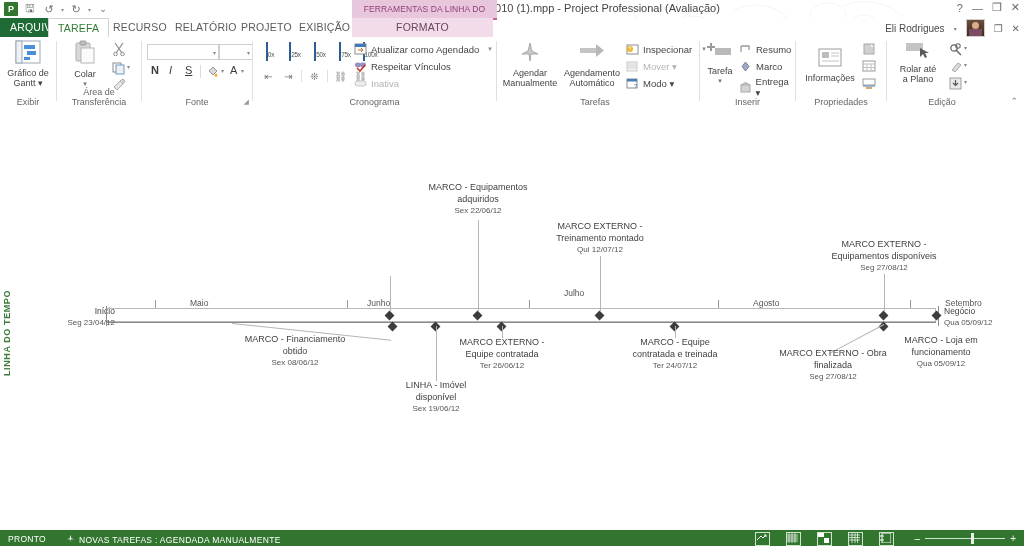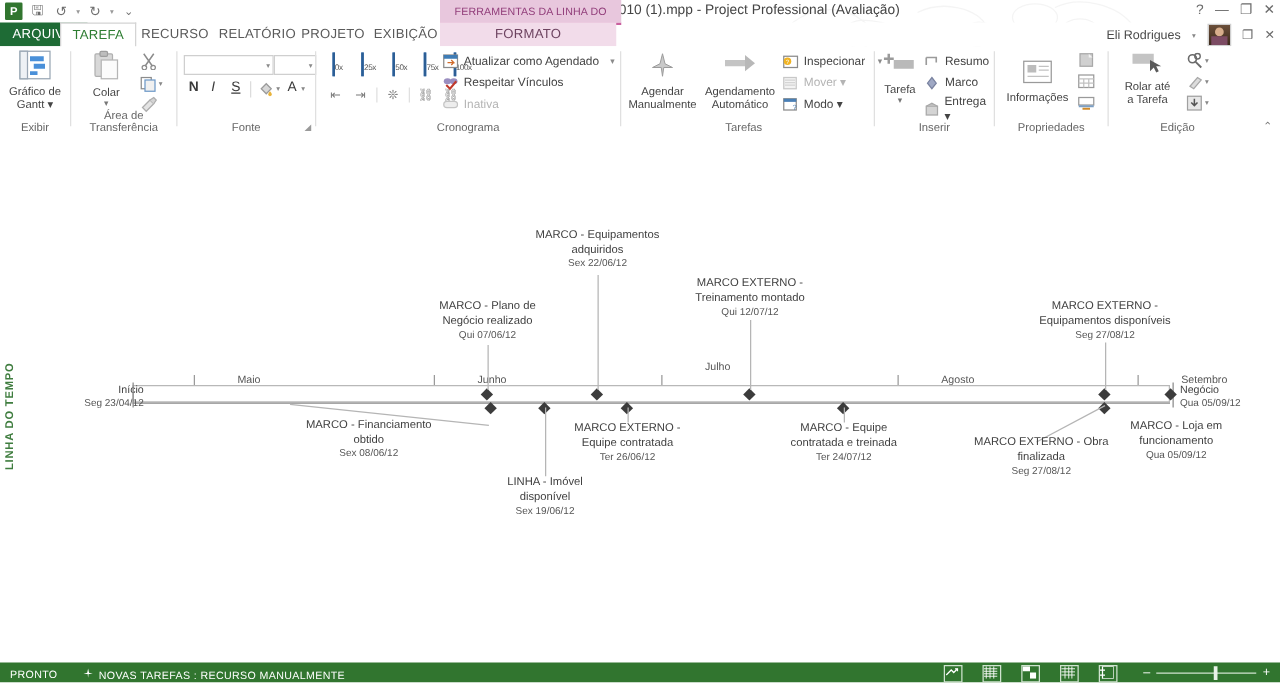--- a/index.html
+++ b/index.html
@@ -415,21 +415,21 @@
 
     <div class="grp" style="left:887px;width:110px;">
       <div class="bigbtn" style="left:0px;width:62px;">
         <span class="gfx">
           <svg width="28" height="20" viewBox="0 0 28 20">
               <rect x="2" y="3" width="17" height="8" fill="#c4c4c4"></rect>
               <path d="M16,8 l0,9 l3,-3 l2,4 l2,-1 l-2,-4 l4,0 Z" fill="#5a5a5a"></path>
             </svg>
         </span>
         <span class="lbl2">Rolar até</span>
-        <span class="lbl2">a Tarefa</span>
+        <span class="lbl2">a Plano</span>
       </div>
       <span style="position:absolute;left:62px;top:5px;">
         <svg width="14" height="13" viewBox="0 0 14 13">
             <circle cx="5" cy="5" r="3.2" fill="none" stroke="#6b6b6b" stroke-width="1.3"></circle>
             <path d="M7.5,7.5 L12,12" stroke="#6b6b6b" stroke-width="1.5"></path>
             <circle cx="9" cy="3" r="2.2" fill="none" stroke="#6b6b6b" stroke-width="1.1"></circle>
           </svg>
       </span>
       <span style="position:absolute;left:77px;top:7px;font-size:6px;color:#888;">▾</span>
       <span style="position:absolute;left:62px;top:22px;">
@@ -454,21 +454,21 @@
   <div class="canvas">
 
     <div class="vlabel">LINHA DO TEMPO</div>
 
     <div class="tl">
 
       <div class="monthtick" style="left:155px;top:192px;height:14px;"></div>
       <div class="monthlbl" style="left:158px;top:190px;">Maio</div>
 
       <div class="monthtick" style="left:347px;top:192px;height:14px;"></div>
-      <div class="monthlbl" style="left:350px;top:190px;">Junho</div>
+      <div class="monthlbl" style="left:335px;top:190px;">Junho</div>
 
       <div class="monthtick" style="left:529px;top:192px;height:14px;"></div>
       <div class="monthlbl" style="left:532px;top:180px;">Julho</div>
 
       <div class="monthtick" style="left:718px;top:192px;height:14px;"></div>
       <div class="monthlbl" style="left:721px;top:190px;">Agosto</div>
 
       <div class="monthtick" style="left:910px;top:192px;height:14px;"></div>
       <div class="monthlbl" style="left:913px;top:190px;">Setembro</div>
 
@@ -483,25 +483,20 @@
 
       <div class="endcap" style="left:944px;top:198px;">
         <div>Negócio</div>
         <div style="font-size:8px;color:#555;">Qua 05/09/12</div>
       </div>
       <div class="monthtick" style="left:938px;top:198px;height:20px;background:#8a8a8a;"></div>
       <div class="diamond" style="left:933px;top:203.5px;"></div>
 
       <div class="diamond" style="left:386px;top:203.5px;"></div>
       <div class="leader" style="left:390px;top:168px;height:36px;"></div>
-      <div class="cal" style="left:300px;top:131px;width:180px;">
-        <div>MARCO - Plano de</div>
-        <div>Negócio realizado</div>
-        <div class="d">Qui 07/06/12</div>
-      </div>
 
       <div class="diamond" style="left:474px;top:203.5px;"></div>
       <div class="leader" style="left:478px;top:112px;height:92px;"></div>
       <div class="cal" style="left:388px;top:74px;width:180px;">
         <div>MARCO - Equipamentos</div>
         <div>adquiridos</div>
         <div class="d">Sex 22/06/12</div>
       </div>
 
       <div class="diamond" style="left:596px;top:203.5px;"></div>
@@ -569,21 +564,21 @@
   </div>
 
   <div class="status">
     <span class="st-ready">PRONTO</span>
     <span class="st-new">
       <span>
         <svg width="9" height="9" viewBox="0 0 12 12">
             <path d="M6,1 L7,5.5 L11,7 L6.5,7 L6,11 L5.5,7 L1,7 L5,5.5 Z" fill="#fff"></path>
           </svg>
       </span>
-      <span>NOVAS TAREFAS : RECURSO MANUALMENTE</span>
+      <span>NOVAS TAREFAS : AGENDADA MANUALMENTE</span>
     </span>
 
     <span class="st-views">
       <span class="vwic">
         <svg width="11" height="10" viewBox="0 0 11 10">
             <path d="M1,7 L5,3 L7,5 L10,2" stroke="#fff" fill="none"></path>
             <path d="M8,2 h2 v2" stroke="#fff" fill="none"></path>
           </svg>
       </span>
       <span class="vwic">

